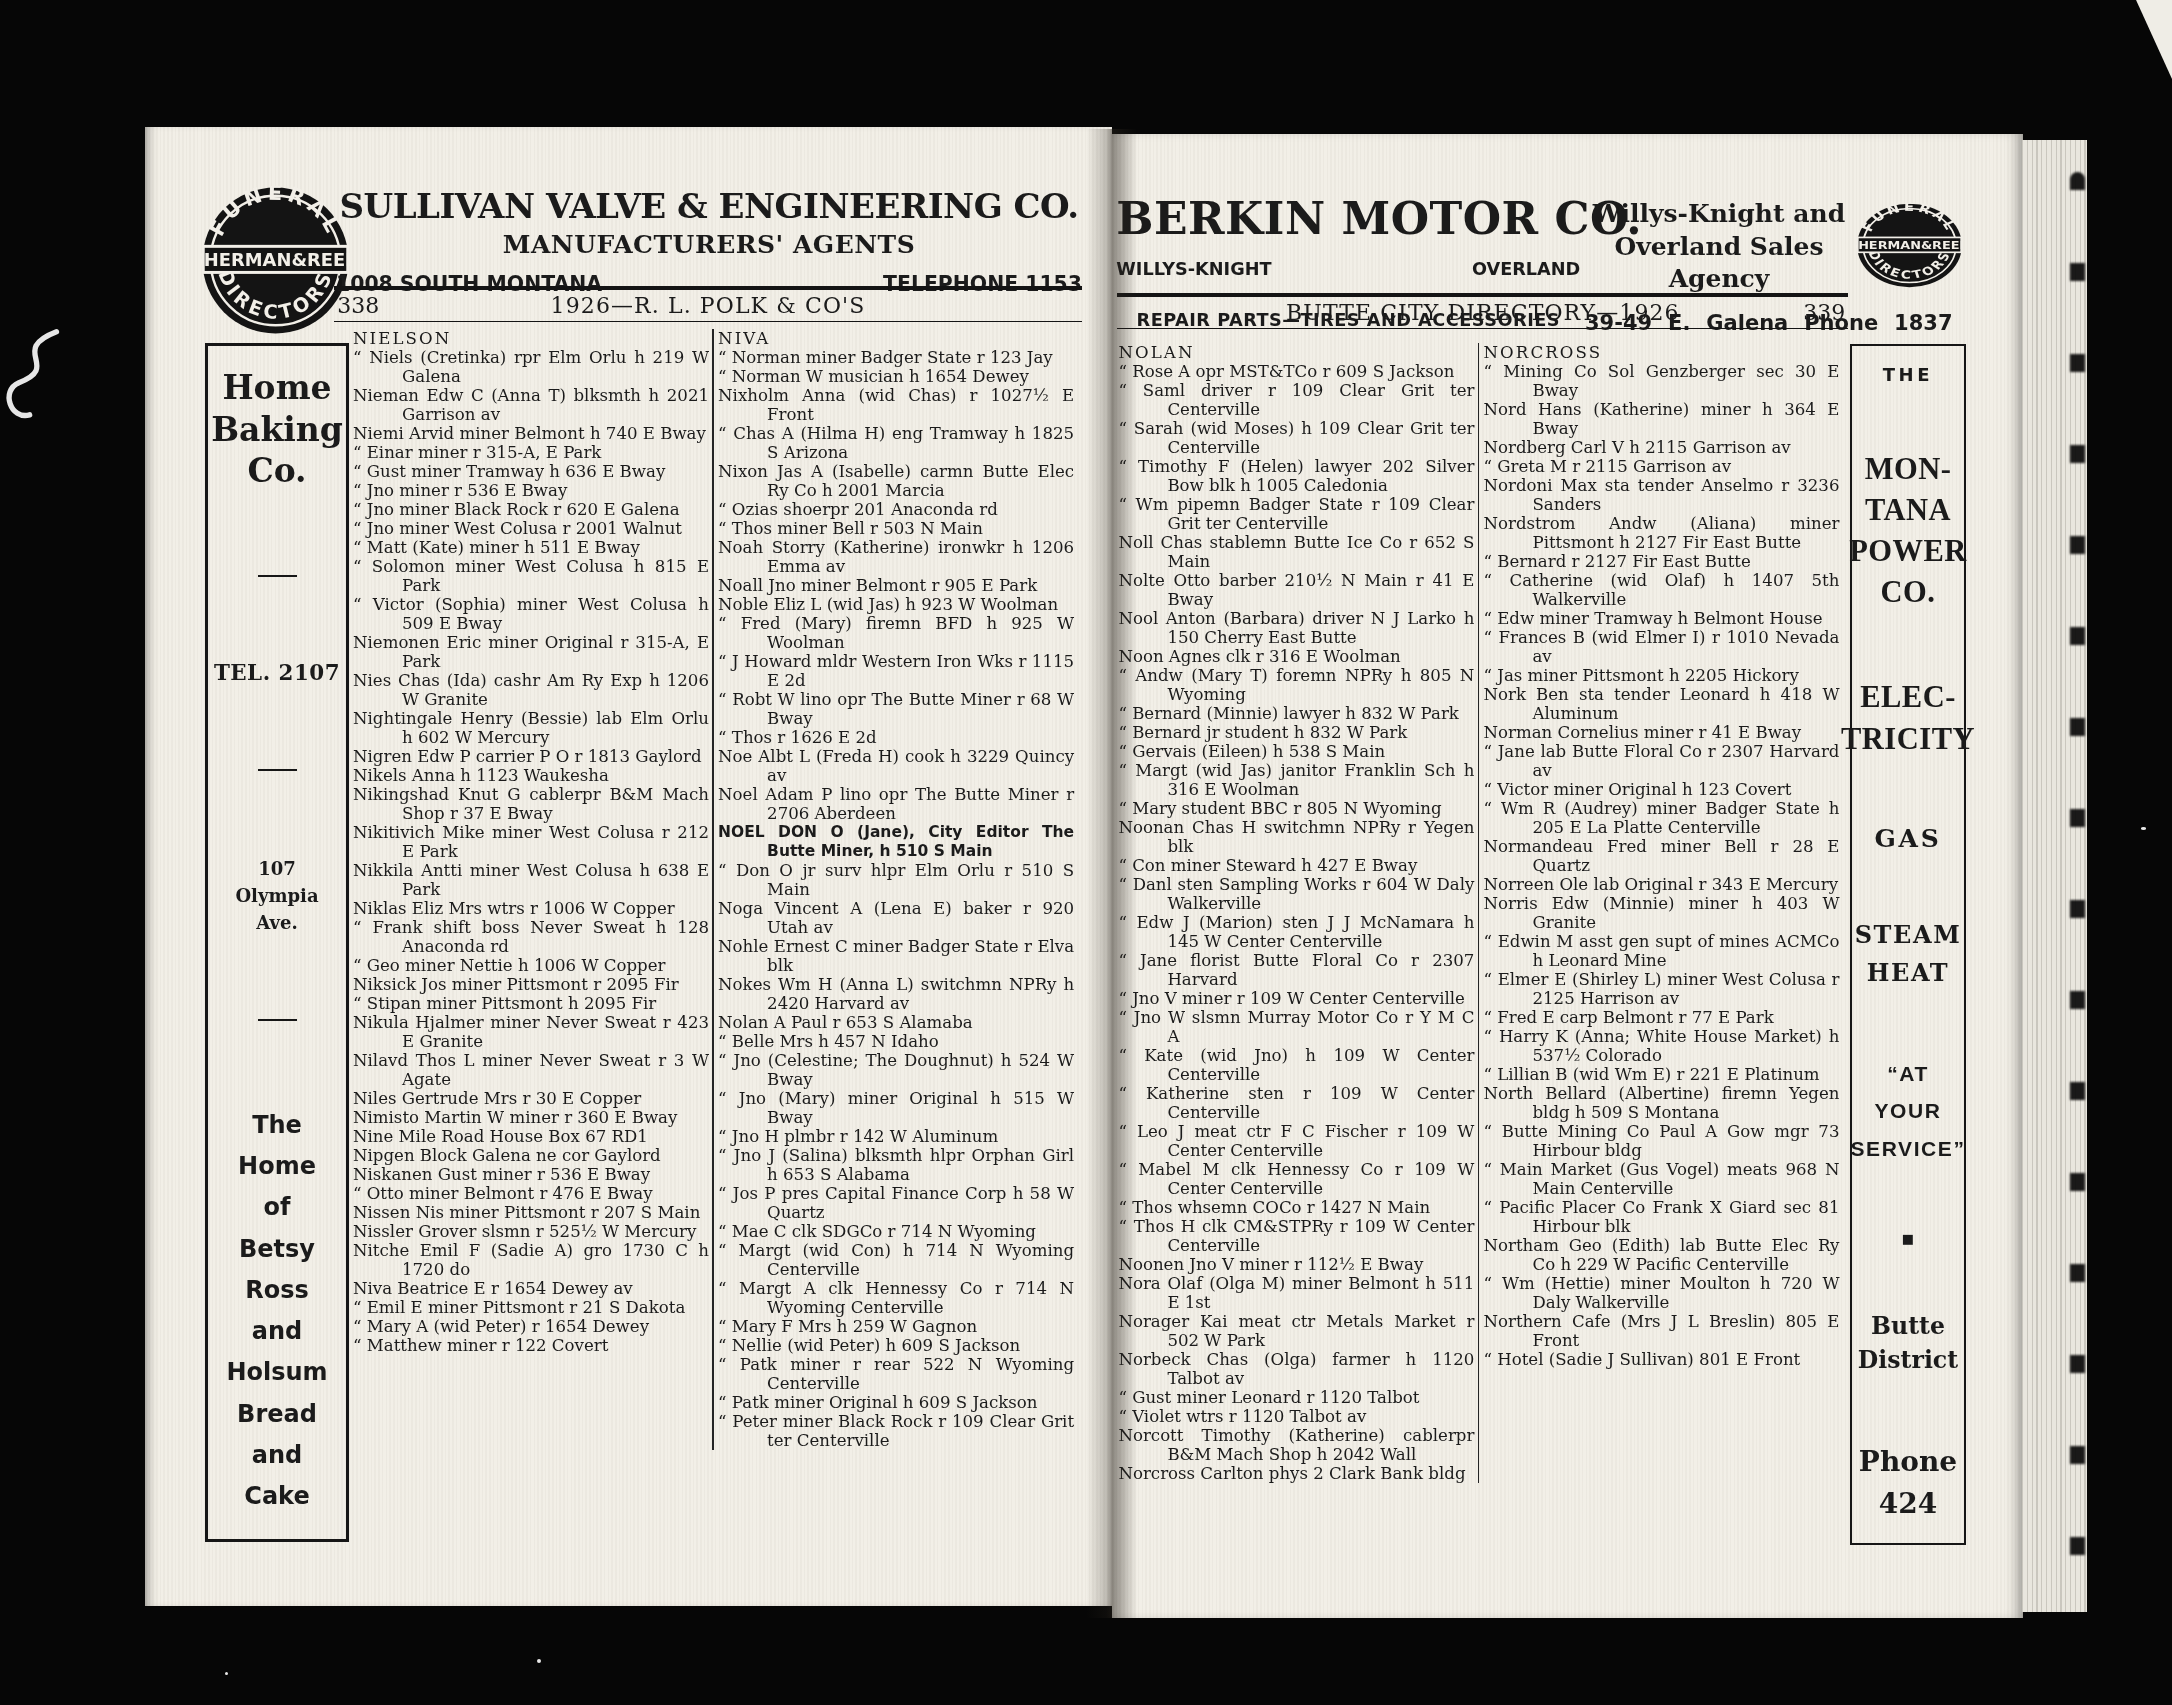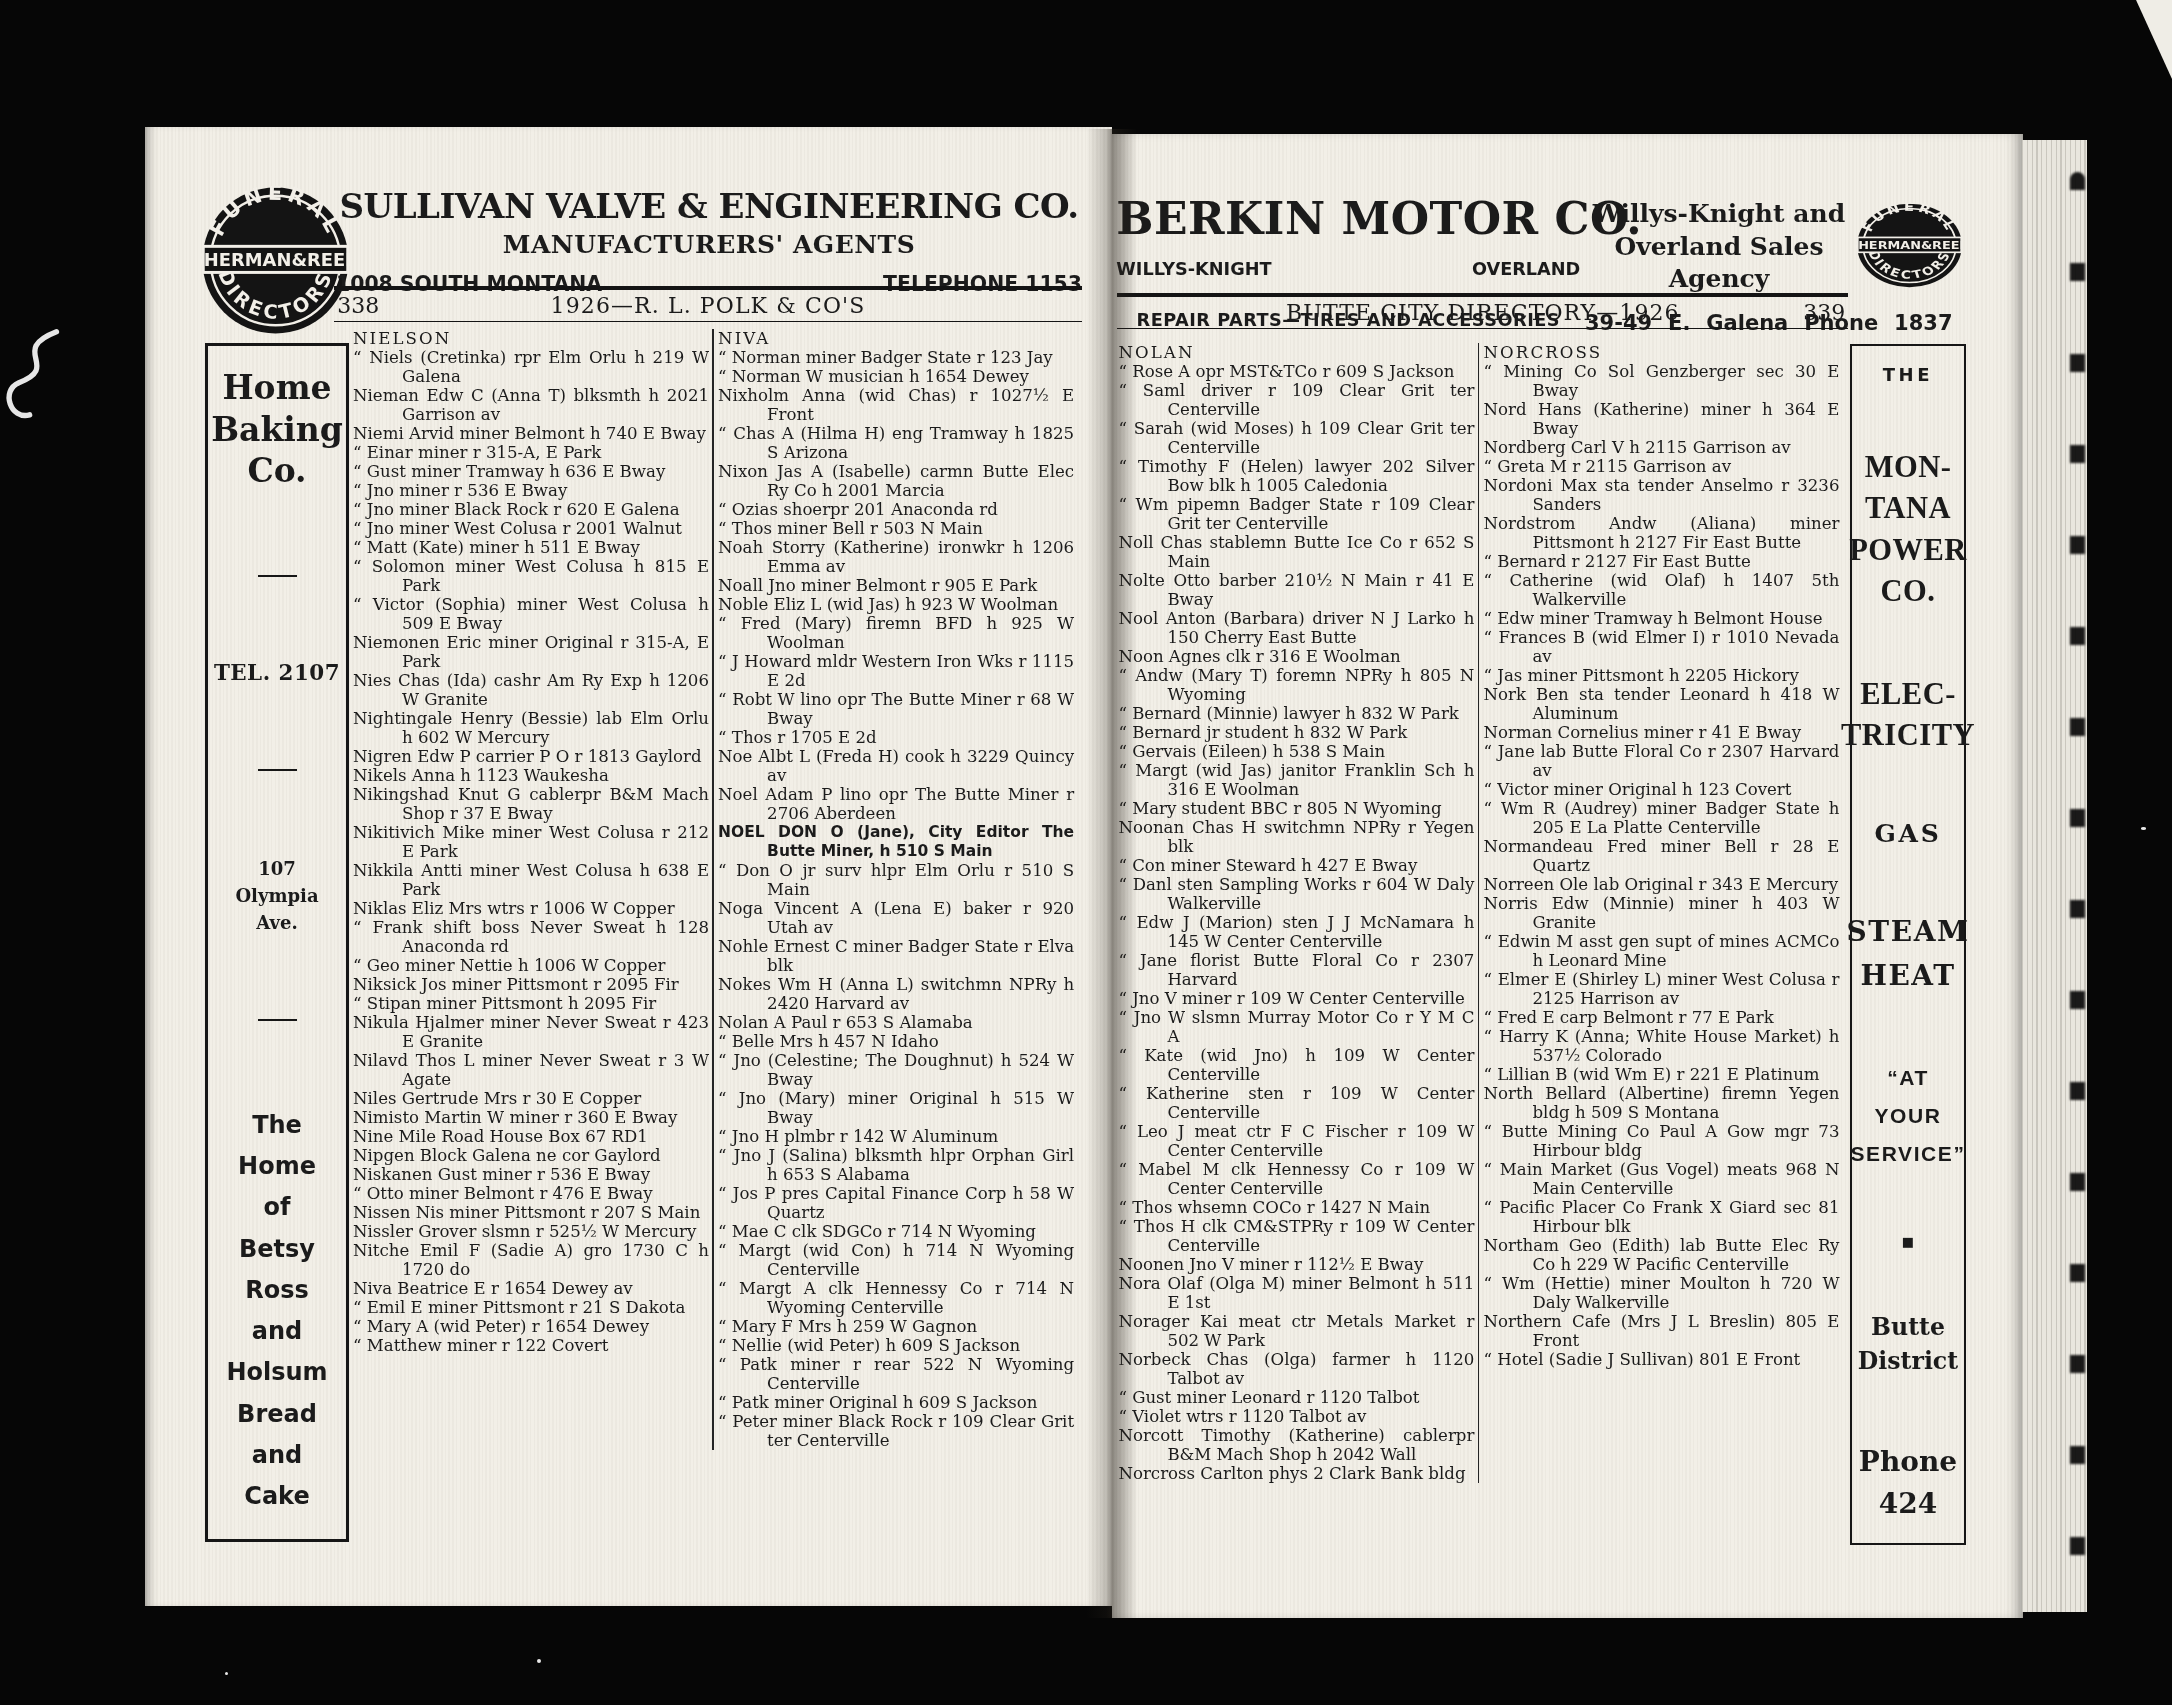--- a/index.html
+++ b/index.html
@@ -64,21 +64,21 @@
   .hb-addr span{display:block;font-weight:700;font-size:18px;line-height:1.5;}
   .hb-tag span{display:block;font-family:"DejaVu Sans",sans-serif;font-weight:700;font-size:24px;line-height:1.72;}
 
   .sidebar-right{position:absolute;left:738px;top:210px;width:112px;height:1161px;border:2.7px solid #161616;
                  display:flex;flex-direction:column;justify-content:space-between;align-items:center;
                  padding:18px 0;box-sizing:content-box;text-align:center;}
   .mp-the{font-family:"DejaVu Sans",sans-serif;font-weight:700;font-size:18px;letter-spacing:3.7px;}
   .mp-name span,.mp-elec span{display:block;font-family:Liberation Serif, serif;font-weight:700;
         font-size:30.5px;line-height:1.35;letter-spacing:0.5px;}
   .mp-gas{font-weight:700;font-size:25px;letter-spacing:2.7px;}
-  .mp-sh span{display:block;font-weight:700;font-size:28px;line-height:1.55;letter-spacing:1.6px;}
+  .mp-sh span{display:block;font-weight:700;font-size:24px;line-height:1.55;letter-spacing:1.6px;}
   .mp-quote span{display:block;font-family:Liberation Sans, sans-serif;font-weight:700;font-size:21px;line-height:1.8;letter-spacing:1.6px;}
   .mp-square{font-size:13px;line-height:1;}
   .mp-district span{display:block;font-weight:700;font-size:23.6px;line-height:1.45;}
   .mp-phone span{display:block;font-weight:700;font-size:28px;line-height:1.5;}
 
   
   .cols{position:absolute;display:flex;}
   .cols-left{left:208px;top:202px;}
   .cols-right{left:6.4px;top:209px;}
   .col{flex:0 0 356px;width:356px;}
@@ -216,21 +216,21 @@
           <div class="entry">“ Chas A (Hilma H) eng Tramway h 1825 S Arizona</div>
           <div class="entry">Nixon Jas A (Isabelle) carmn Butte Elec Ry Co h 2001 Marcia</div>
           <div class="entry">“ Ozias shoerpr 201 Anaconda rd</div>
           <div class="entry">“ Thos miner Bell r 503 N Main</div>
           <div class="entry">Noah Storry (Katherine) ironwkr h 1206 Emma av</div>
           <div class="entry">Noall Jno miner Belmont r 905 E Park</div>
           <div class="entry">Noble Eliz L (wid Jas) h 923 W Woolman</div>
           <div class="entry">“ Fred (Mary) firemn BFD h 925 W Woolman</div>
           <div class="entry">“ J Howard mldr Western Iron Wks r 1115 E 2d</div>
           <div class="entry">“ Robt W lino opr The Butte Miner r 68 W Bway</div>
-          <div class="entry">“ Thos r 1705 E 2d</div>
+          <div class="entry">“ Thos r 1626 E 2d</div>
           <div class="entry">Noe Albt L (Freda H) cook h 3229 Quincy av</div>
           <div class="entry">Noel Adam P lino opr The Butte Miner r 2706 Aberdeen</div>
           <div class="entry boldent">NOEL DON O (Jane), City Editor The Butte Miner, h 510 S Main</div>
           <div class="entry">“ Don O jr surv hlpr Elm Orlu r 510 S Main</div>
           <div class="entry">Noga Vincent A (Lena E) baker r 920 Utah av</div>
           <div class="entry">Nohle Ernest C miner Badger State r Elva blk</div>
           <div class="entry">Nokes Wm H (Anna L) switchmn NPRy h 2420 Harvard av</div>
           <div class="entry">Nolan A Paul r 653 S Alamaba</div>
           <div class="entry">“ Belle Mrs h 457 N Idaho</div>
           <div class="entry">“ Jno (Celestine; The Doughnut) h 524 W Bway</div>

